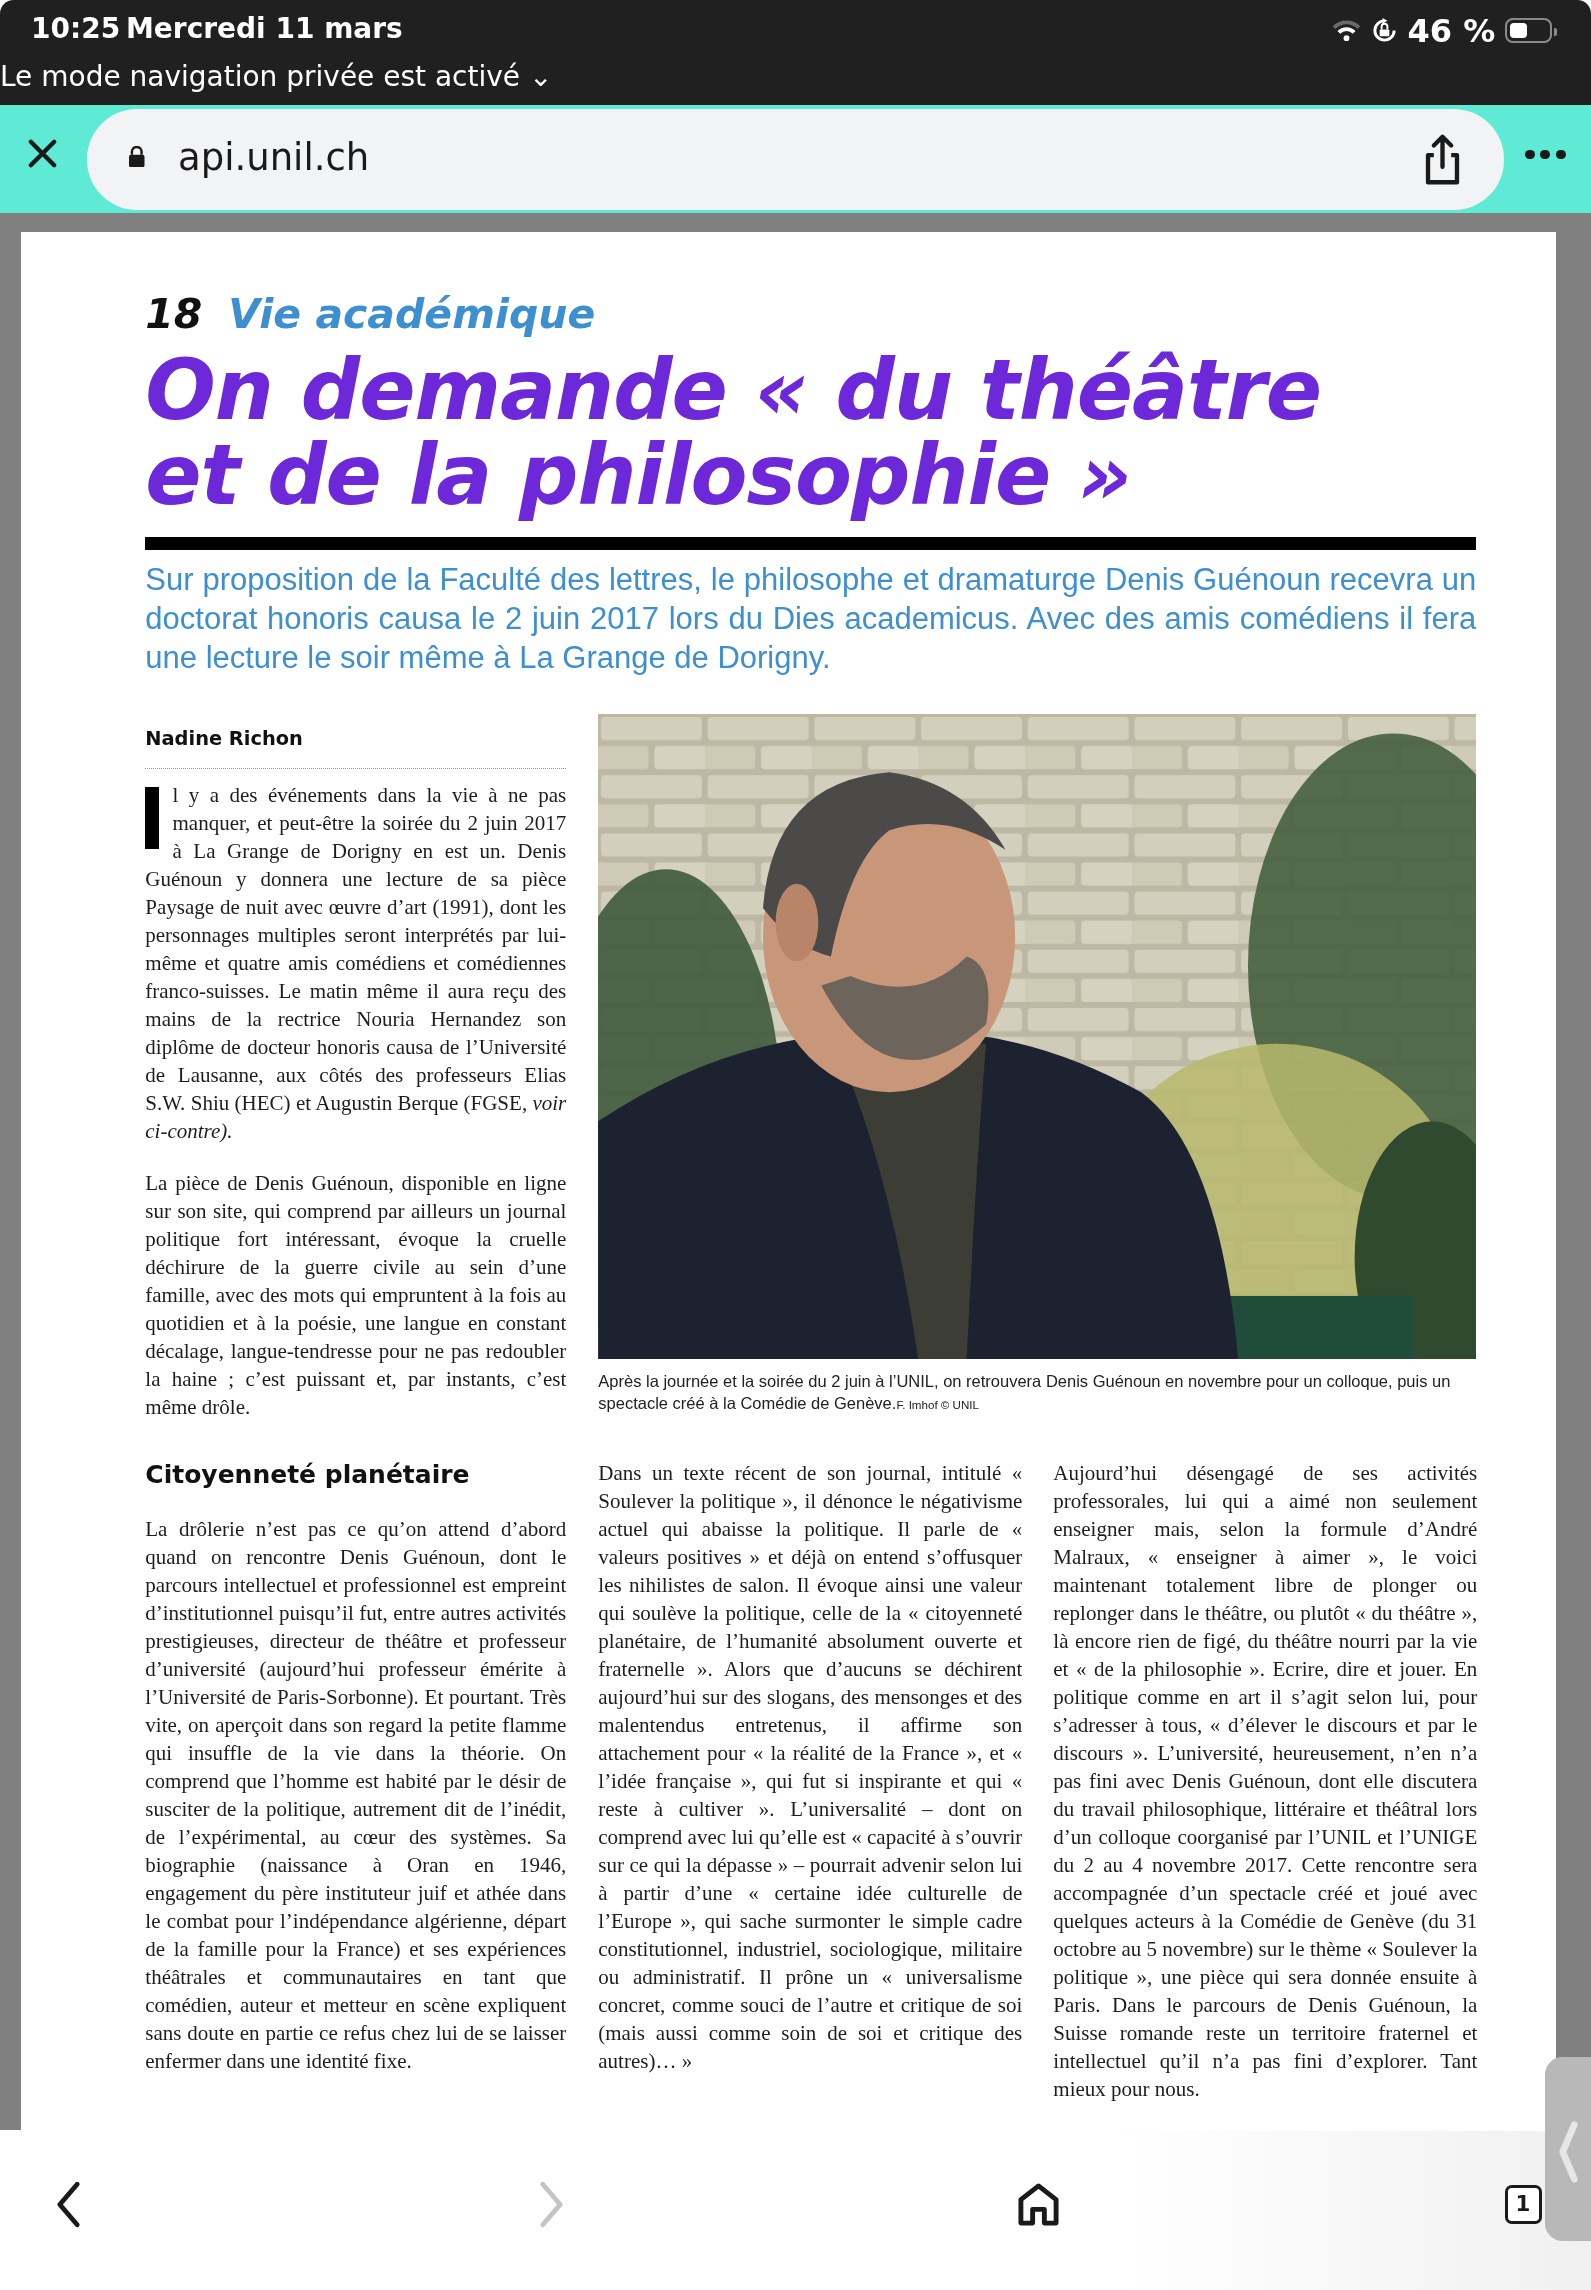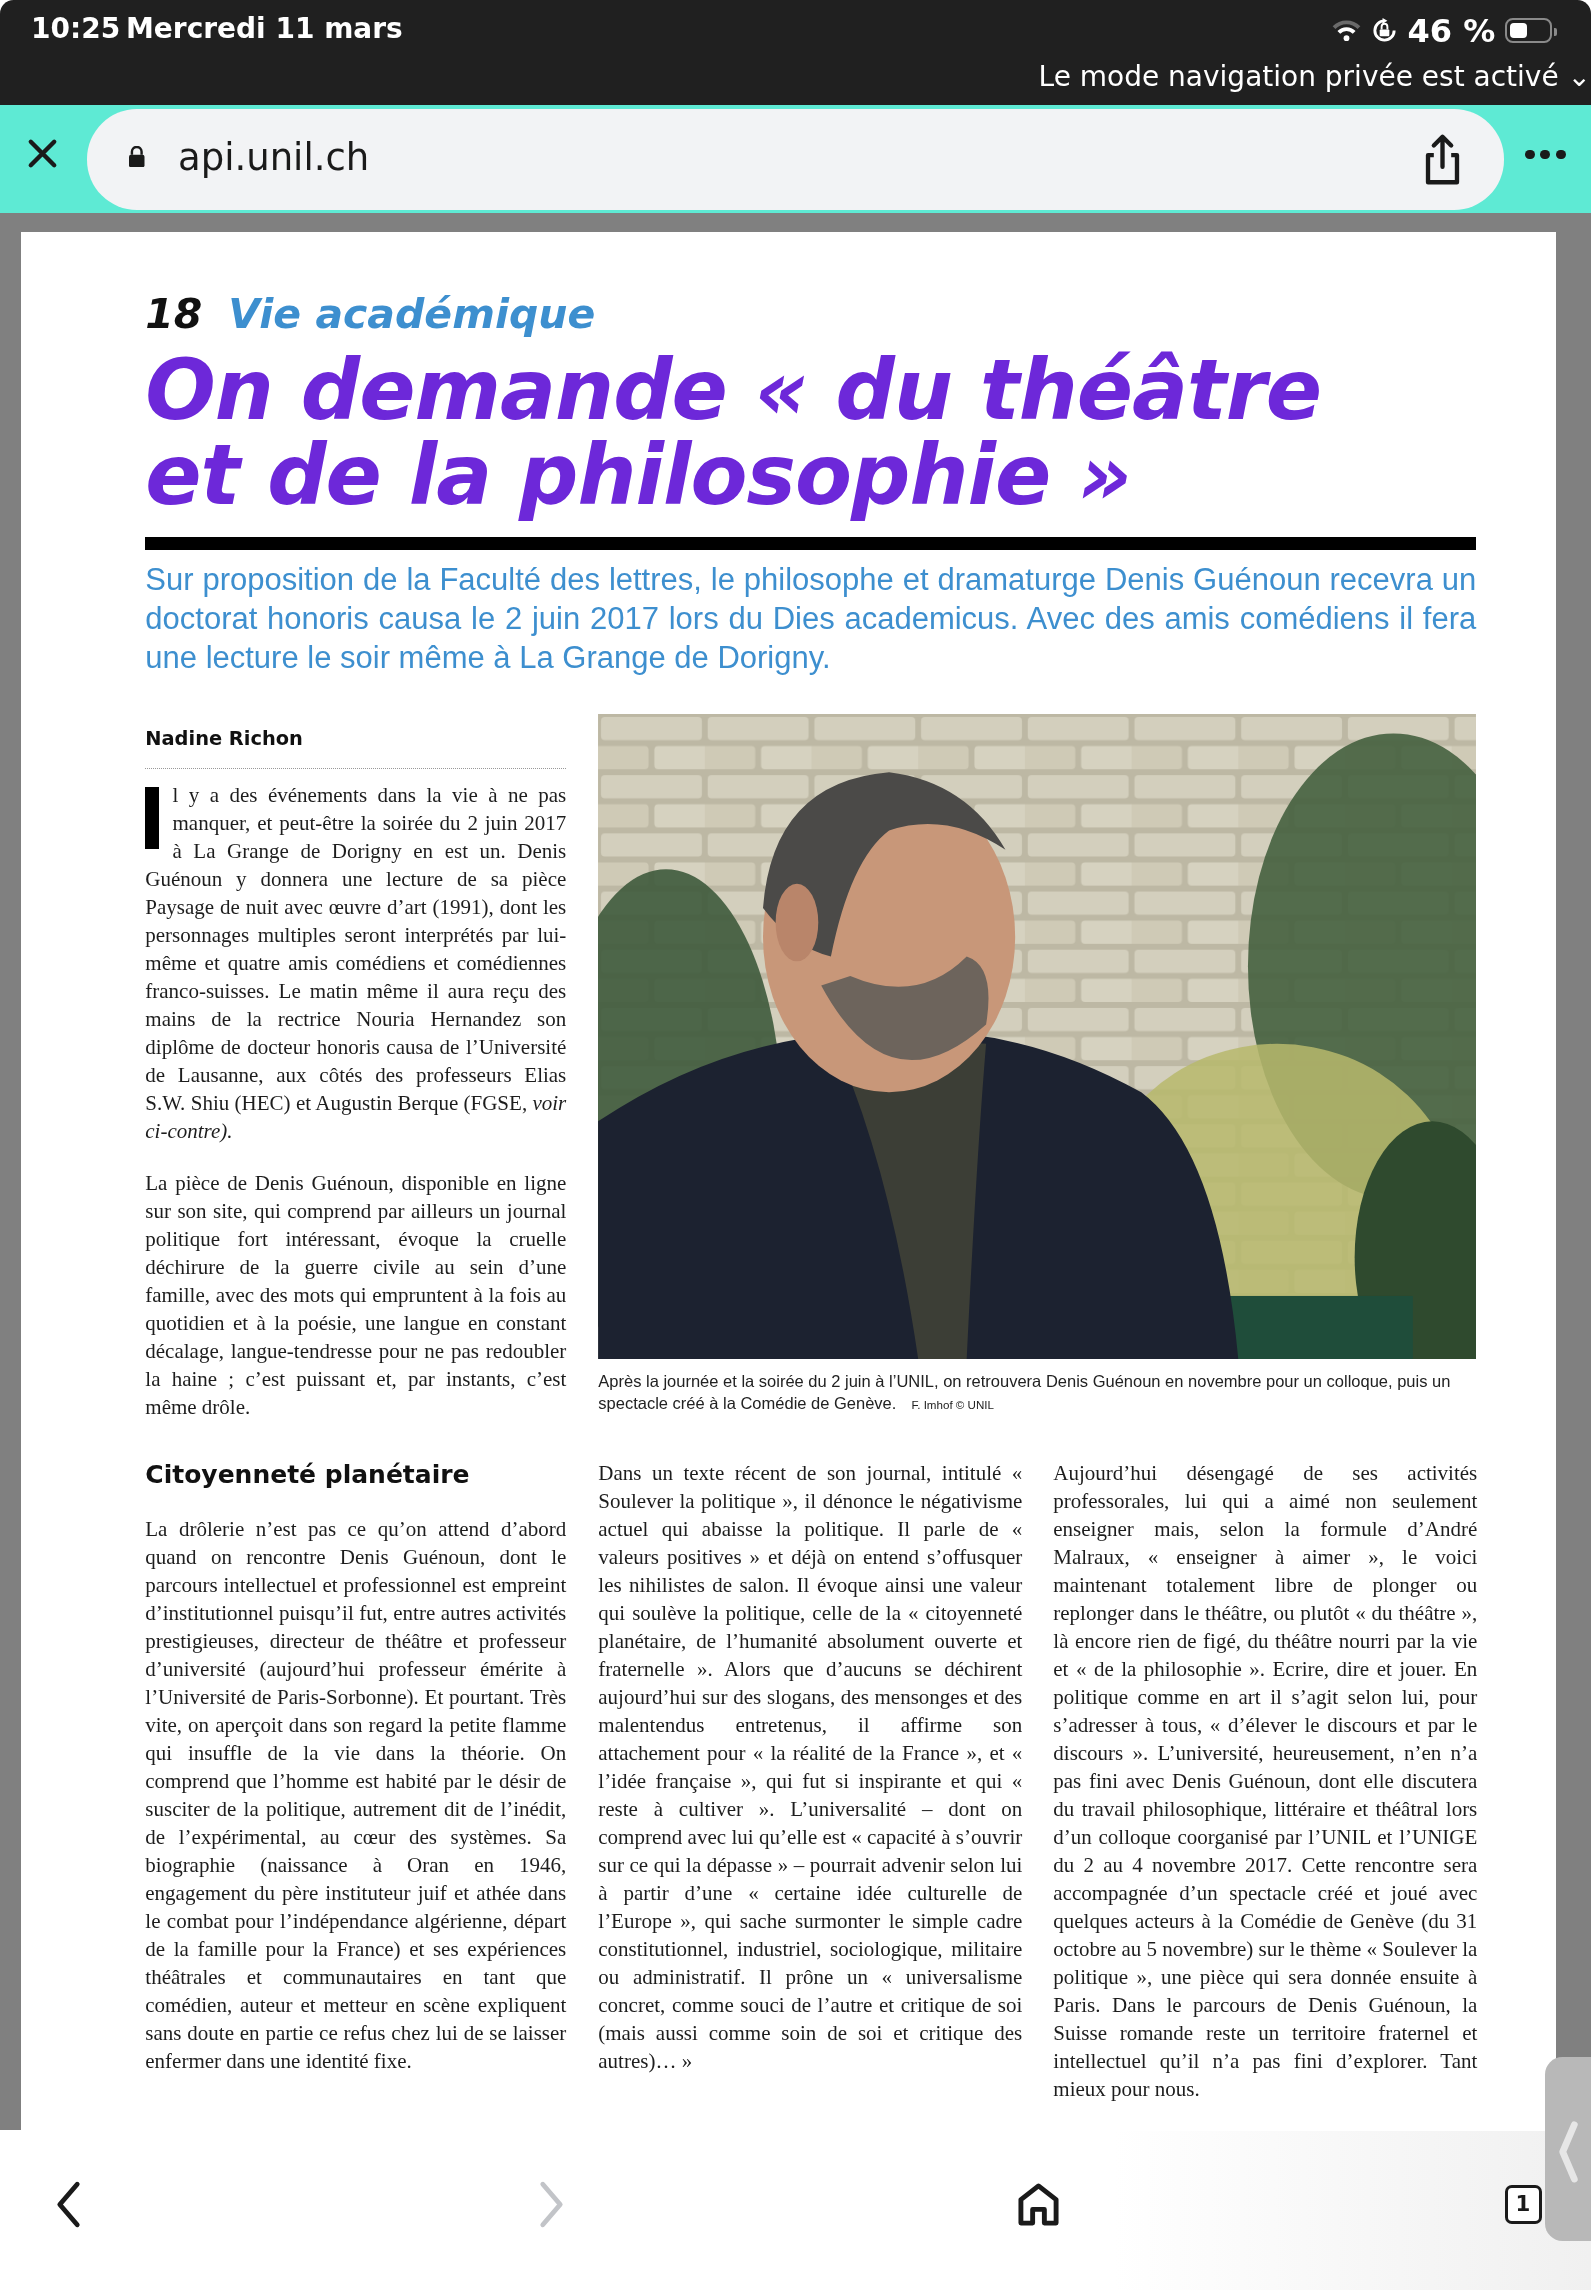--- a/index.html
+++ b/index.html
@@ -7,21 +7,21 @@
   body { position: relative; font-family: "Liberation Sans", sans-serif; }
 
   
   .statusbar { position: absolute; left: 0; top: 0; width: 1591px; height: 105px; background: #202020; border-radius: 13.6px 13.6px 0 0; color: #fff; }
   .status-time { position: absolute; left: 31px; top: 11.6px; font-size: 28px; font-weight: bold; font-family: "DejaVu Sans", sans-serif; }
   .status-date { position: absolute; left: 126px; top: 11.6px; font-size: 28px; font-weight: bold; font-family: "DejaVu Sans", sans-serif; }
   .status-right { position: absolute; right: 39px; top: 11.6px; display: flex; align-items: center; gap: 9.7px; font-size: 32px; font-weight: bold; font-family: "DejaVu Sans", sans-serif; }
   .battery { width: 47px; height: 25px; border: 2.9px solid #8a8a8a; border-radius: 7.8px; position: relative; padding: 2.9px; }
   .battery::after { content: ""; position: absolute; right: -6.8px; top: 7.8px; width: 2.9px; height: 7.8px; background: #8a8a8a; border-radius: 0 1.9px 1.9px 0; }
   .battery-fill { height: 100%; background: #fff; border-radius: 3.9px; }
-  .private-banner { position: absolute; left: 0; width: 100%; top: 60px; text-align: right; font-size: 28px; font-family: "DejaVu Sans", sans-serif; color: #fff; }
+  .private-banner { position: absolute; left: 0; width: 100%; top: 60px; text-align: left; font-size: 28px; font-family: "DejaVu Sans", sans-serif; color: #fff; }
 
   
   .addressbar { position: absolute; left: 0; top: 105px; width: 1591px; height: 109px; background: #5eead4; }
   .close-btn { position: absolute; left: 21.3px; top: 29px; width: 43px; height: 43px; font-size: 43px; line-height: 43px; color: #1a1a1a; text-align: center; font-family: "DejaVu Sans", sans-serif; }
   .url-pill { position: absolute; left: 87px; top: 3.9px; width: 1417px; height: 101px; background: #f2f3f5; border-radius: 50px; }
   .lock-icon { position: absolute; left: 41px; top: 37px; width: 17.5px; height: 21.3px; }
   .url-text { position: absolute; left: 91px; top: 27px; font-size: 37px; color: #1a1a1a; font-family: "DejaVu Sans", sans-serif; }
   .share-btn { position: absolute; left: 1331px; top: 23px; width: 49px; height: 56px; }
   .more-btn { position: absolute; left: 1525px; top: 35px; width: 49px; height: 29px; display: flex; gap: 5.8px; align-items: center; }
   .more-btn span { width: 9.7px; height: 9.7px; border-radius: 50%; background: #1a1a1a; }
@@ -44,21 +44,21 @@
   .col1a { position: absolute; left: 124px; top: 549px; width: 421px; }
   .dropcap { float: left; width: 13.6px; height: 62px; background: #000; margin: 5.8px 13.6px 0 0; }
   .col1b { position: absolute; left: 124px; top: 937px; width: 421px; }
   .subhead { position: absolute; left: 124px; top: 1228px; font-size: 25px; font-weight: bold; font-family: "DejaVu Sans", sans-serif; color: #111; }
   .col1c { position: absolute; left: 124px; top: 1283px; width: 421px; }
   .col2 { position: absolute; left: 577px; top: 1227px; width: 424px; }
   .col3 { position: absolute; left: 1032px; top: 1227px; width: 424px; }
 
   .photo { position: absolute; left: 577px; top: 482px; width: 878px; height: 645px; overflow: hidden; background: #cfcab6; }
   .caption { position: absolute; left: 577px; top: 1139px; width: 878px; font-size: 16.5px; line-height: 21.3px; color: #222; font-family: "Liberation Sans", sans-serif; }
-  .caption .credit { font-size: 11.6px; margin-left: 15px; }
+  .caption .credit { font-size: 11.6px; margin-left: 0; }
 
   
   .toolbar { position: absolute; left: 0; top: 2131px; width: 1591px; height: 159px; background: linear-gradient(90deg, #ffffff 0%, #ffffff 70%, #f0f0f0 100%); }
   .tb-btn { position: absolute; top: 39px; width: 58px; height: 68px; display: flex; align-items: center; justify-content: center; }
   .tb-back { left: 39px; }
   .tb-fwd { left: 522px; }
   .tb-home { left: 1009px; }
   .tb-tabs { left: 1494px; }
   .tabs-box { width: 37px; height: 39px; border: 3.9px solid #1a1a1a; border-radius: 6.8px; font-size: 21.3px; font-weight: bold; text-align: center; line-height: 31px; color: #1a1a1a; font-family: "DejaVu Sans", sans-serif; background: #fff; }
   .side-handle { position: absolute; left: 1545px; top: 2057px; width: 47px; height: 184px; background: #b8b8b8; border-radius: 17.5px 0 0 17.5px; }

